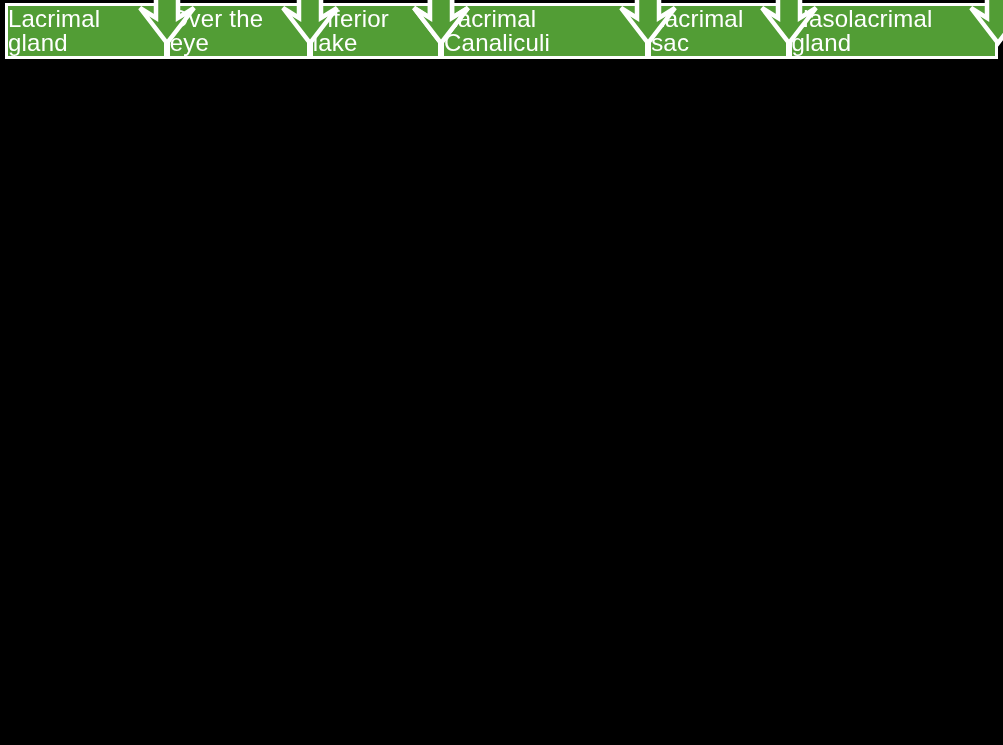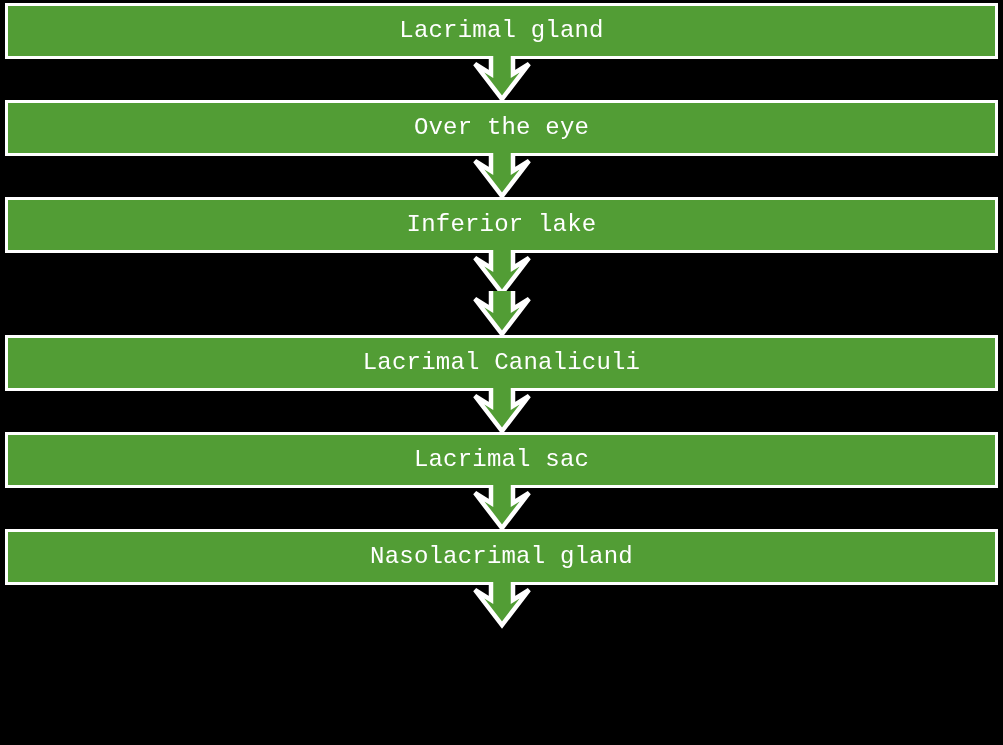--- a/index.html
+++ b/index.html
@@ -12,23 +12,22 @@
     width: 1003px;
     height: 745px;
     background: #000000;
     overflow: hidden;
     font-family: "Liberation Sans", "DejaVu Sans", sans-serif;
     box-sizing: border-box;
     padding: 3px 5px 0 5px;
   }
   .flow {
     display: flex;
-    flex-direction: column;
+    flex-direction: row;
     width: 100%;
-    font-family: Liberation Mono, monospace;
   }
   .box {
     box-sizing: border-box;
     height: 56px;               
     border: 3px solid #ffffff;
     background: #529d35;
     display: flex;
     align-items: center;
     justify-content: center;
     color: #ffffff;

